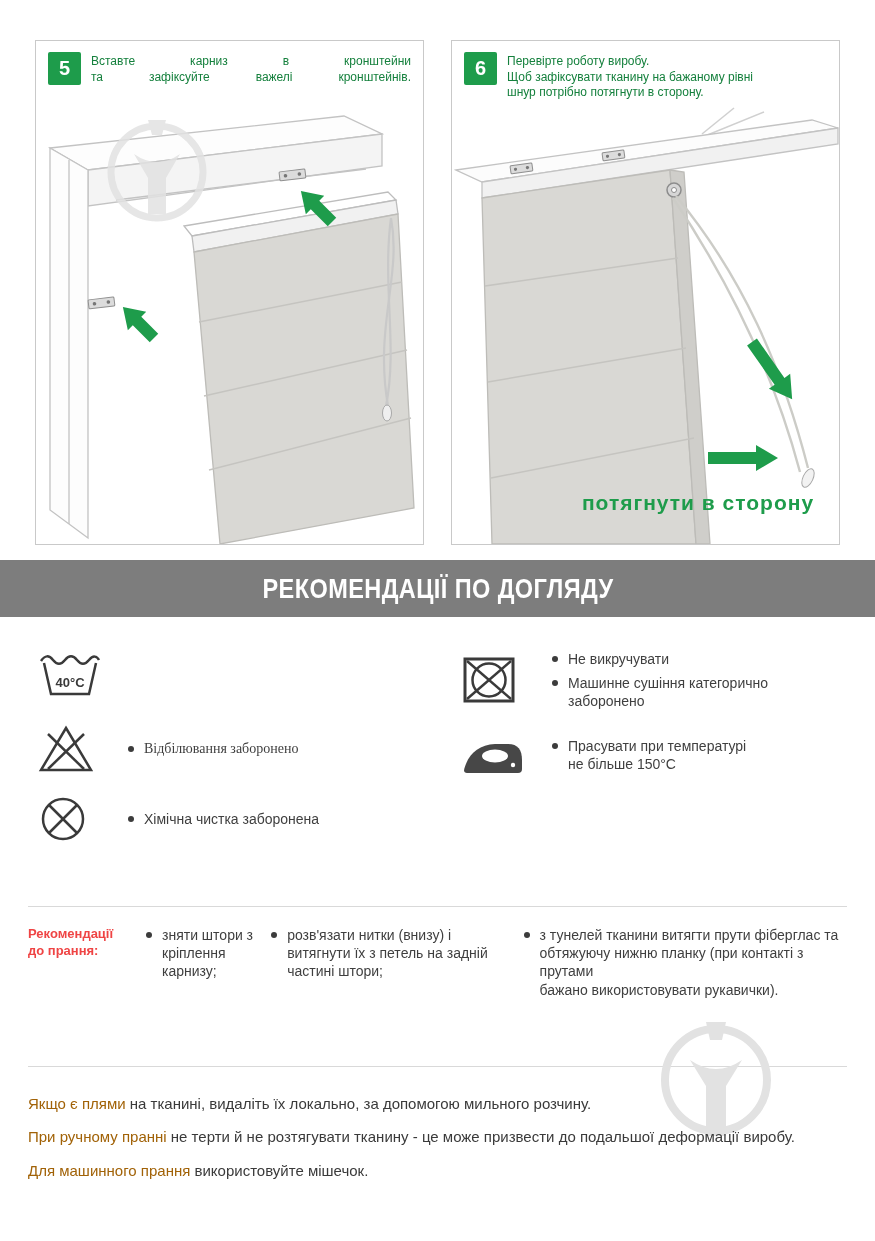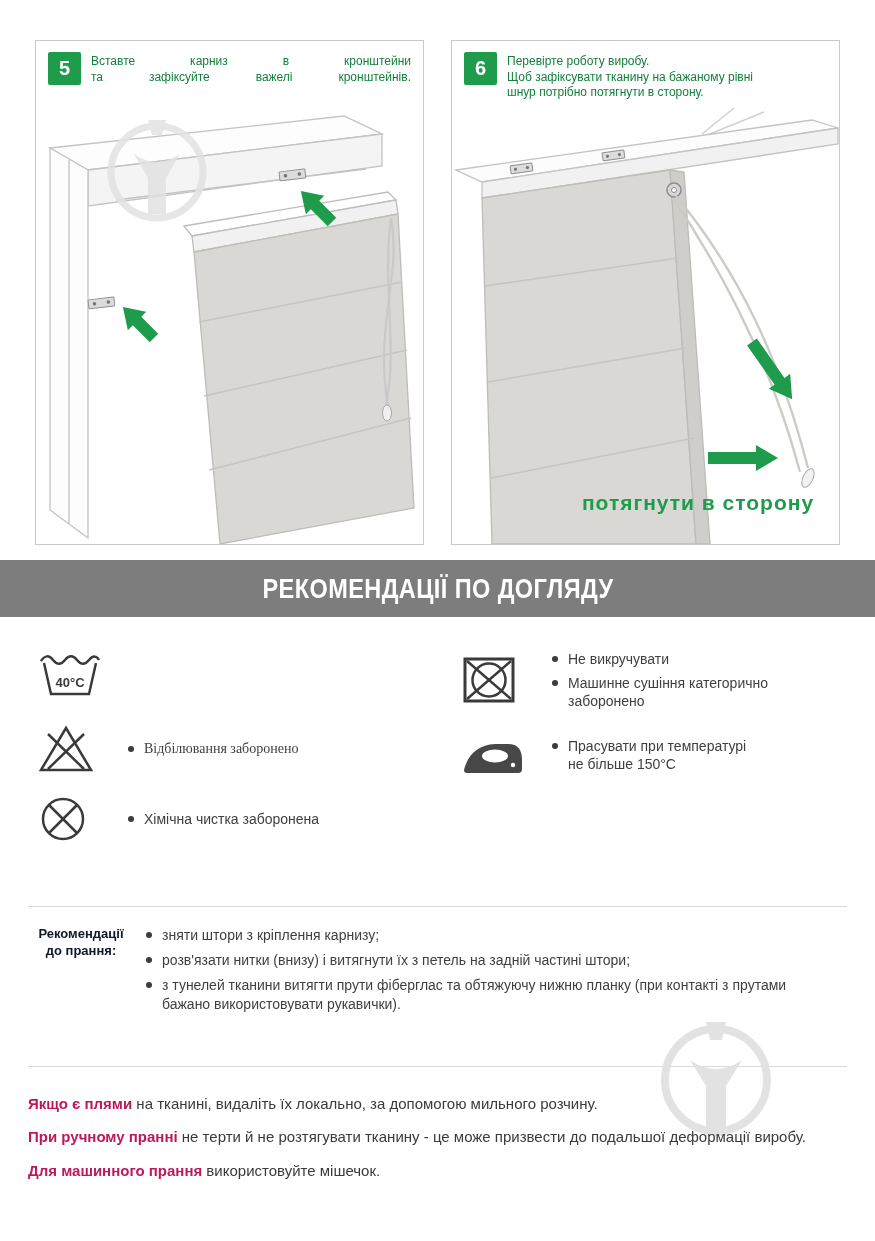--- a/index.html
+++ b/index.html
@@ -36,26 +36,26 @@
   .bullet{display:flex;}
   .dot{width:6px;height:6px;border-radius:50%;background:#3c3c3c;margin:6px 10px 0 0;flex:none;}
   .bullet-text{font-size:14px;line-height:1.3;white-space:pre-line;color:#3f3f3f;}
   .care-stroke{stroke:#3a3a3a;stroke-width:2.5;fill:none;}
   
   .divider{position:absolute;left:28px;width:819px;height:1px;background:#d9d9d9;}
   #divider-1{top:906px;}
   #divider-2{top:1066px;}
   
   .wash-rec{position:absolute;top:926px;left:28px;width:820px;display:flex;}
-  .wash-label{width:106px;flex:none;font-weight:bold;font-size:13px;line-height:1.3;text-align:center;white-space:pre-line;color:#0f172a;}
-  .wash-items{margin-left:12px;display:flex;flex-direction:column;gap:7px;flex:1;}
+  .wash-label{width:106px;flex:none;font-weight:bold;font-size:13px;line-height:1.3;text-align:left;white-space:pre-line;color:#ef4444;}
+  .wash-items{margin-left:12px;display:flex;flex-direction:row;gap:7px;flex:1;}
   
   .notes{position:absolute;top:1094px;left:28px;width:815px;z-index:2;}
   .note{font-size:15px;line-height:1.35;margin-bottom:13px;color:#3a3a3a;}
-  .note .lead{font-weight:bold;color:#be185d;}
+  .note .lead{font-weight:normal;color:#a16207;}
   .watermark-bottom{position:absolute;left:650px;top:1012px;z-index:1;}
 </style>
 </head>
 <body>
 
 <div class="panel" id="panel-5">
   <div class="panel-header">
     <div class="step-badge">5</div>
     <div class="step-text justified">Вставте карниз в кронштейни
 та зафіксуйте важелі кронштейнів.</div>

